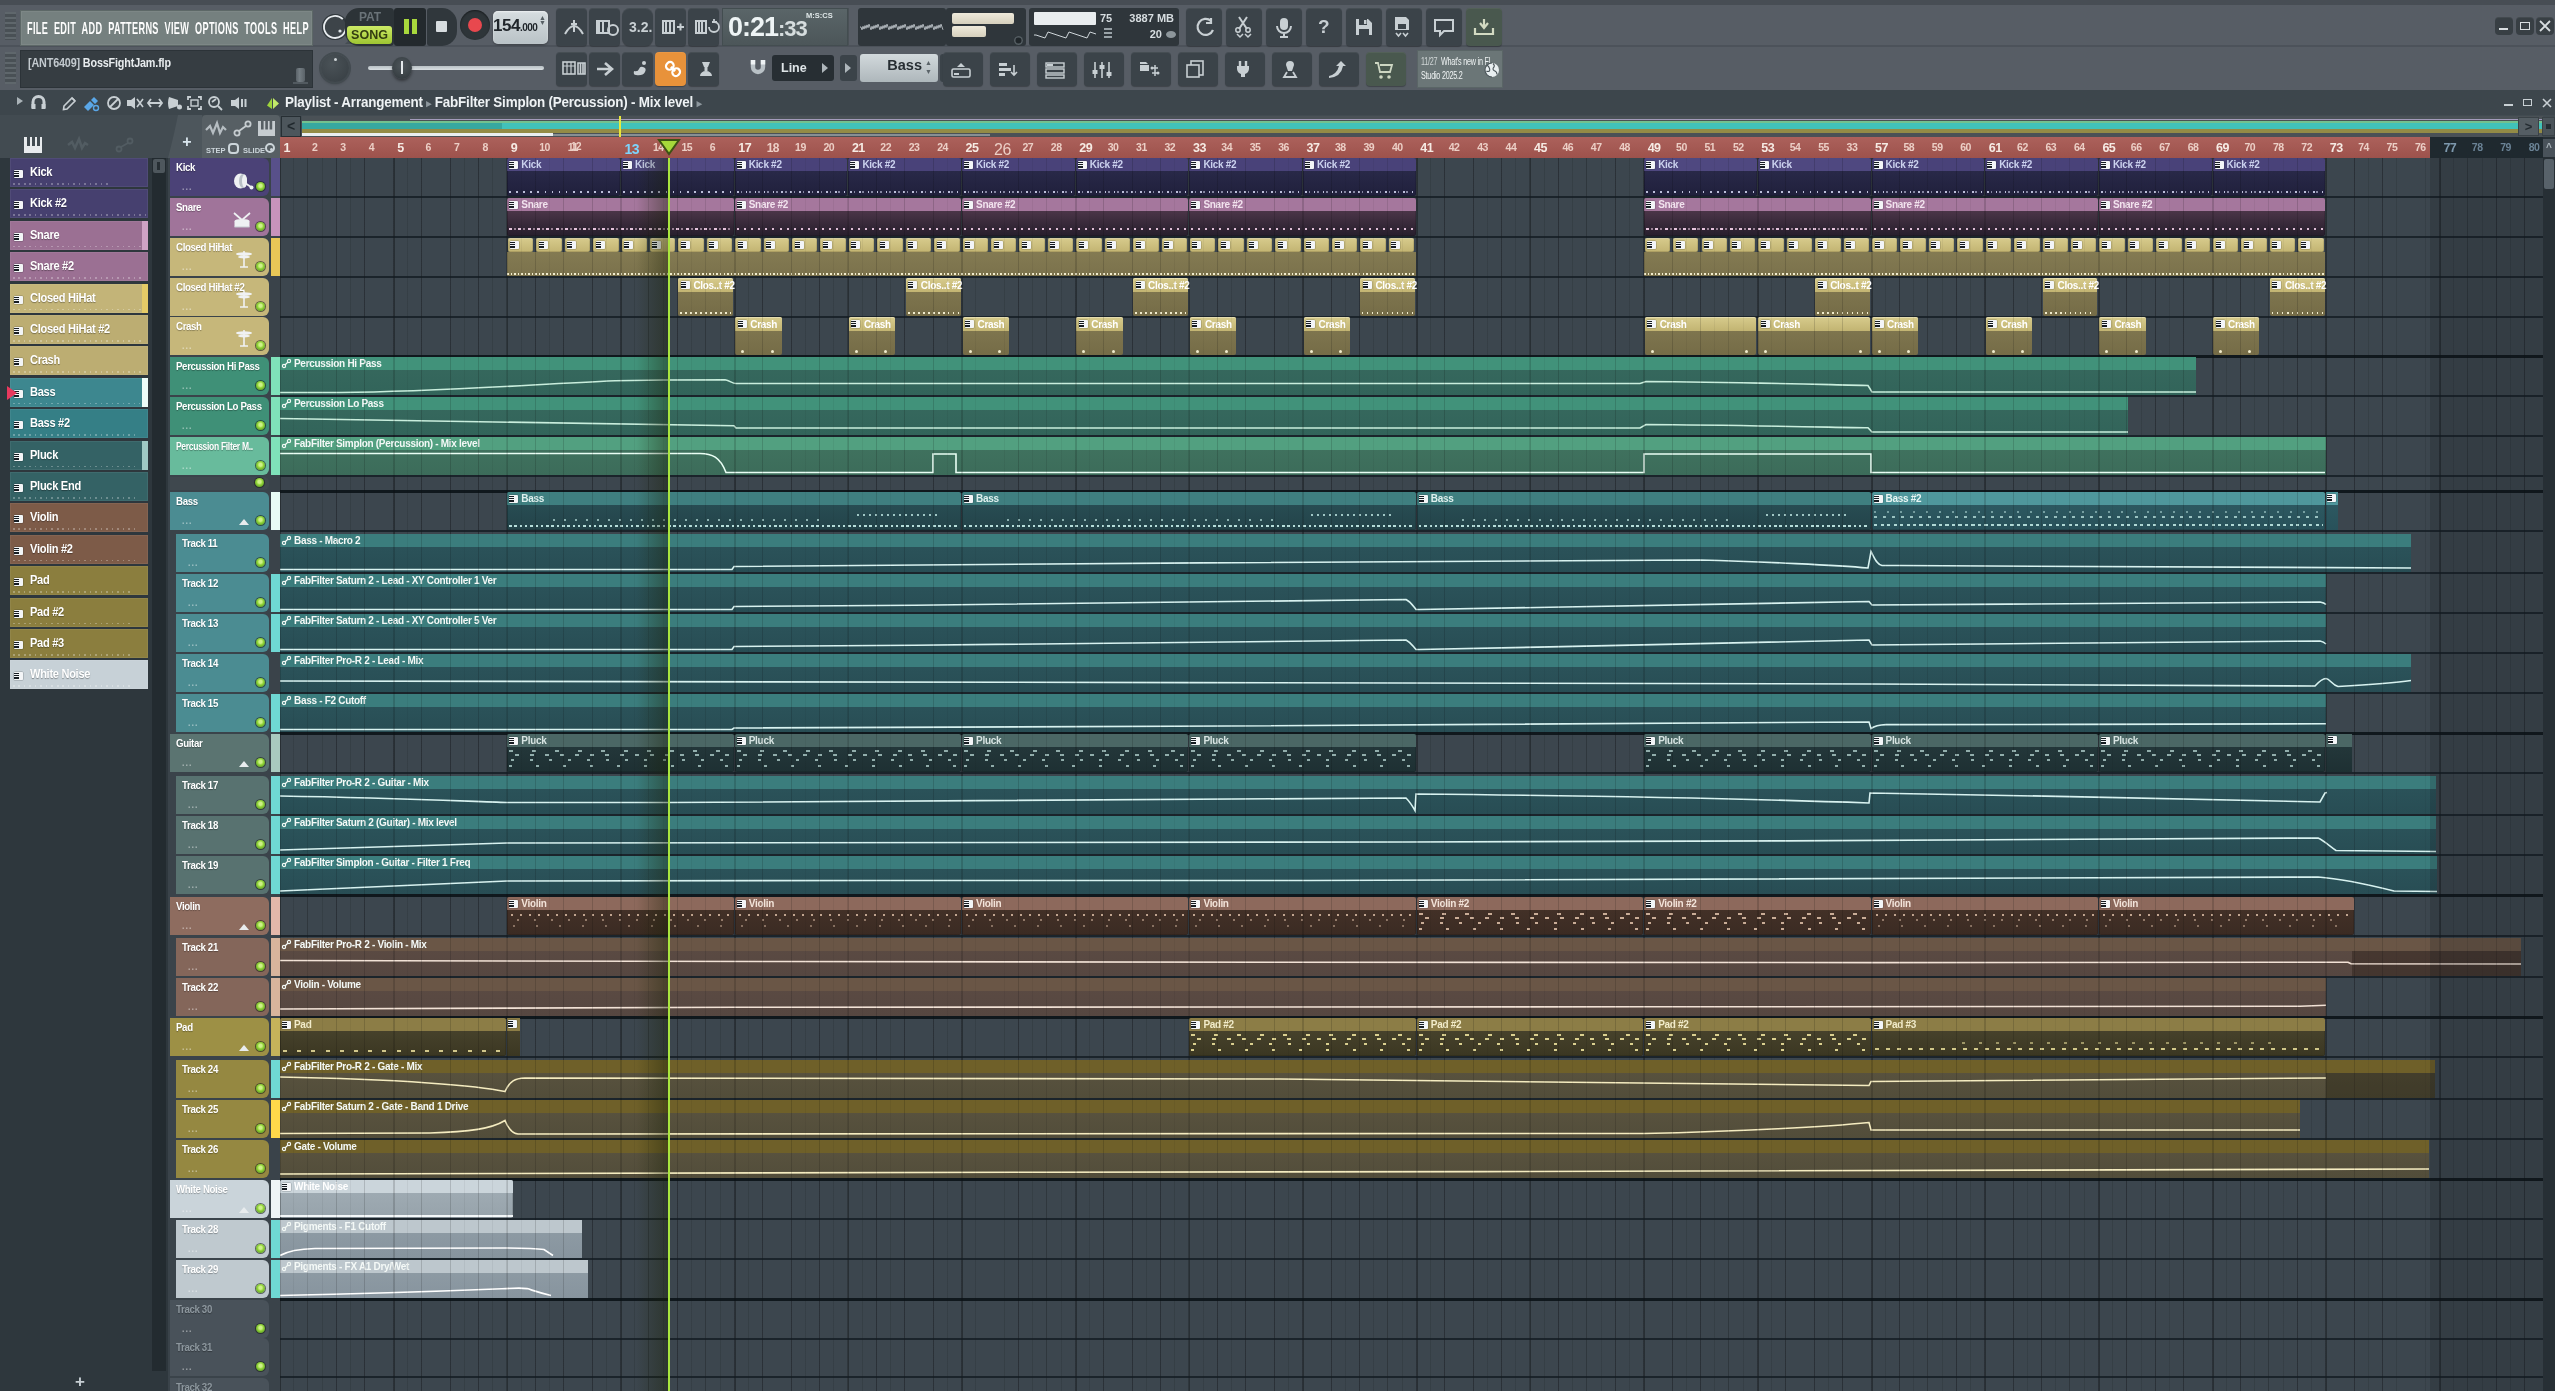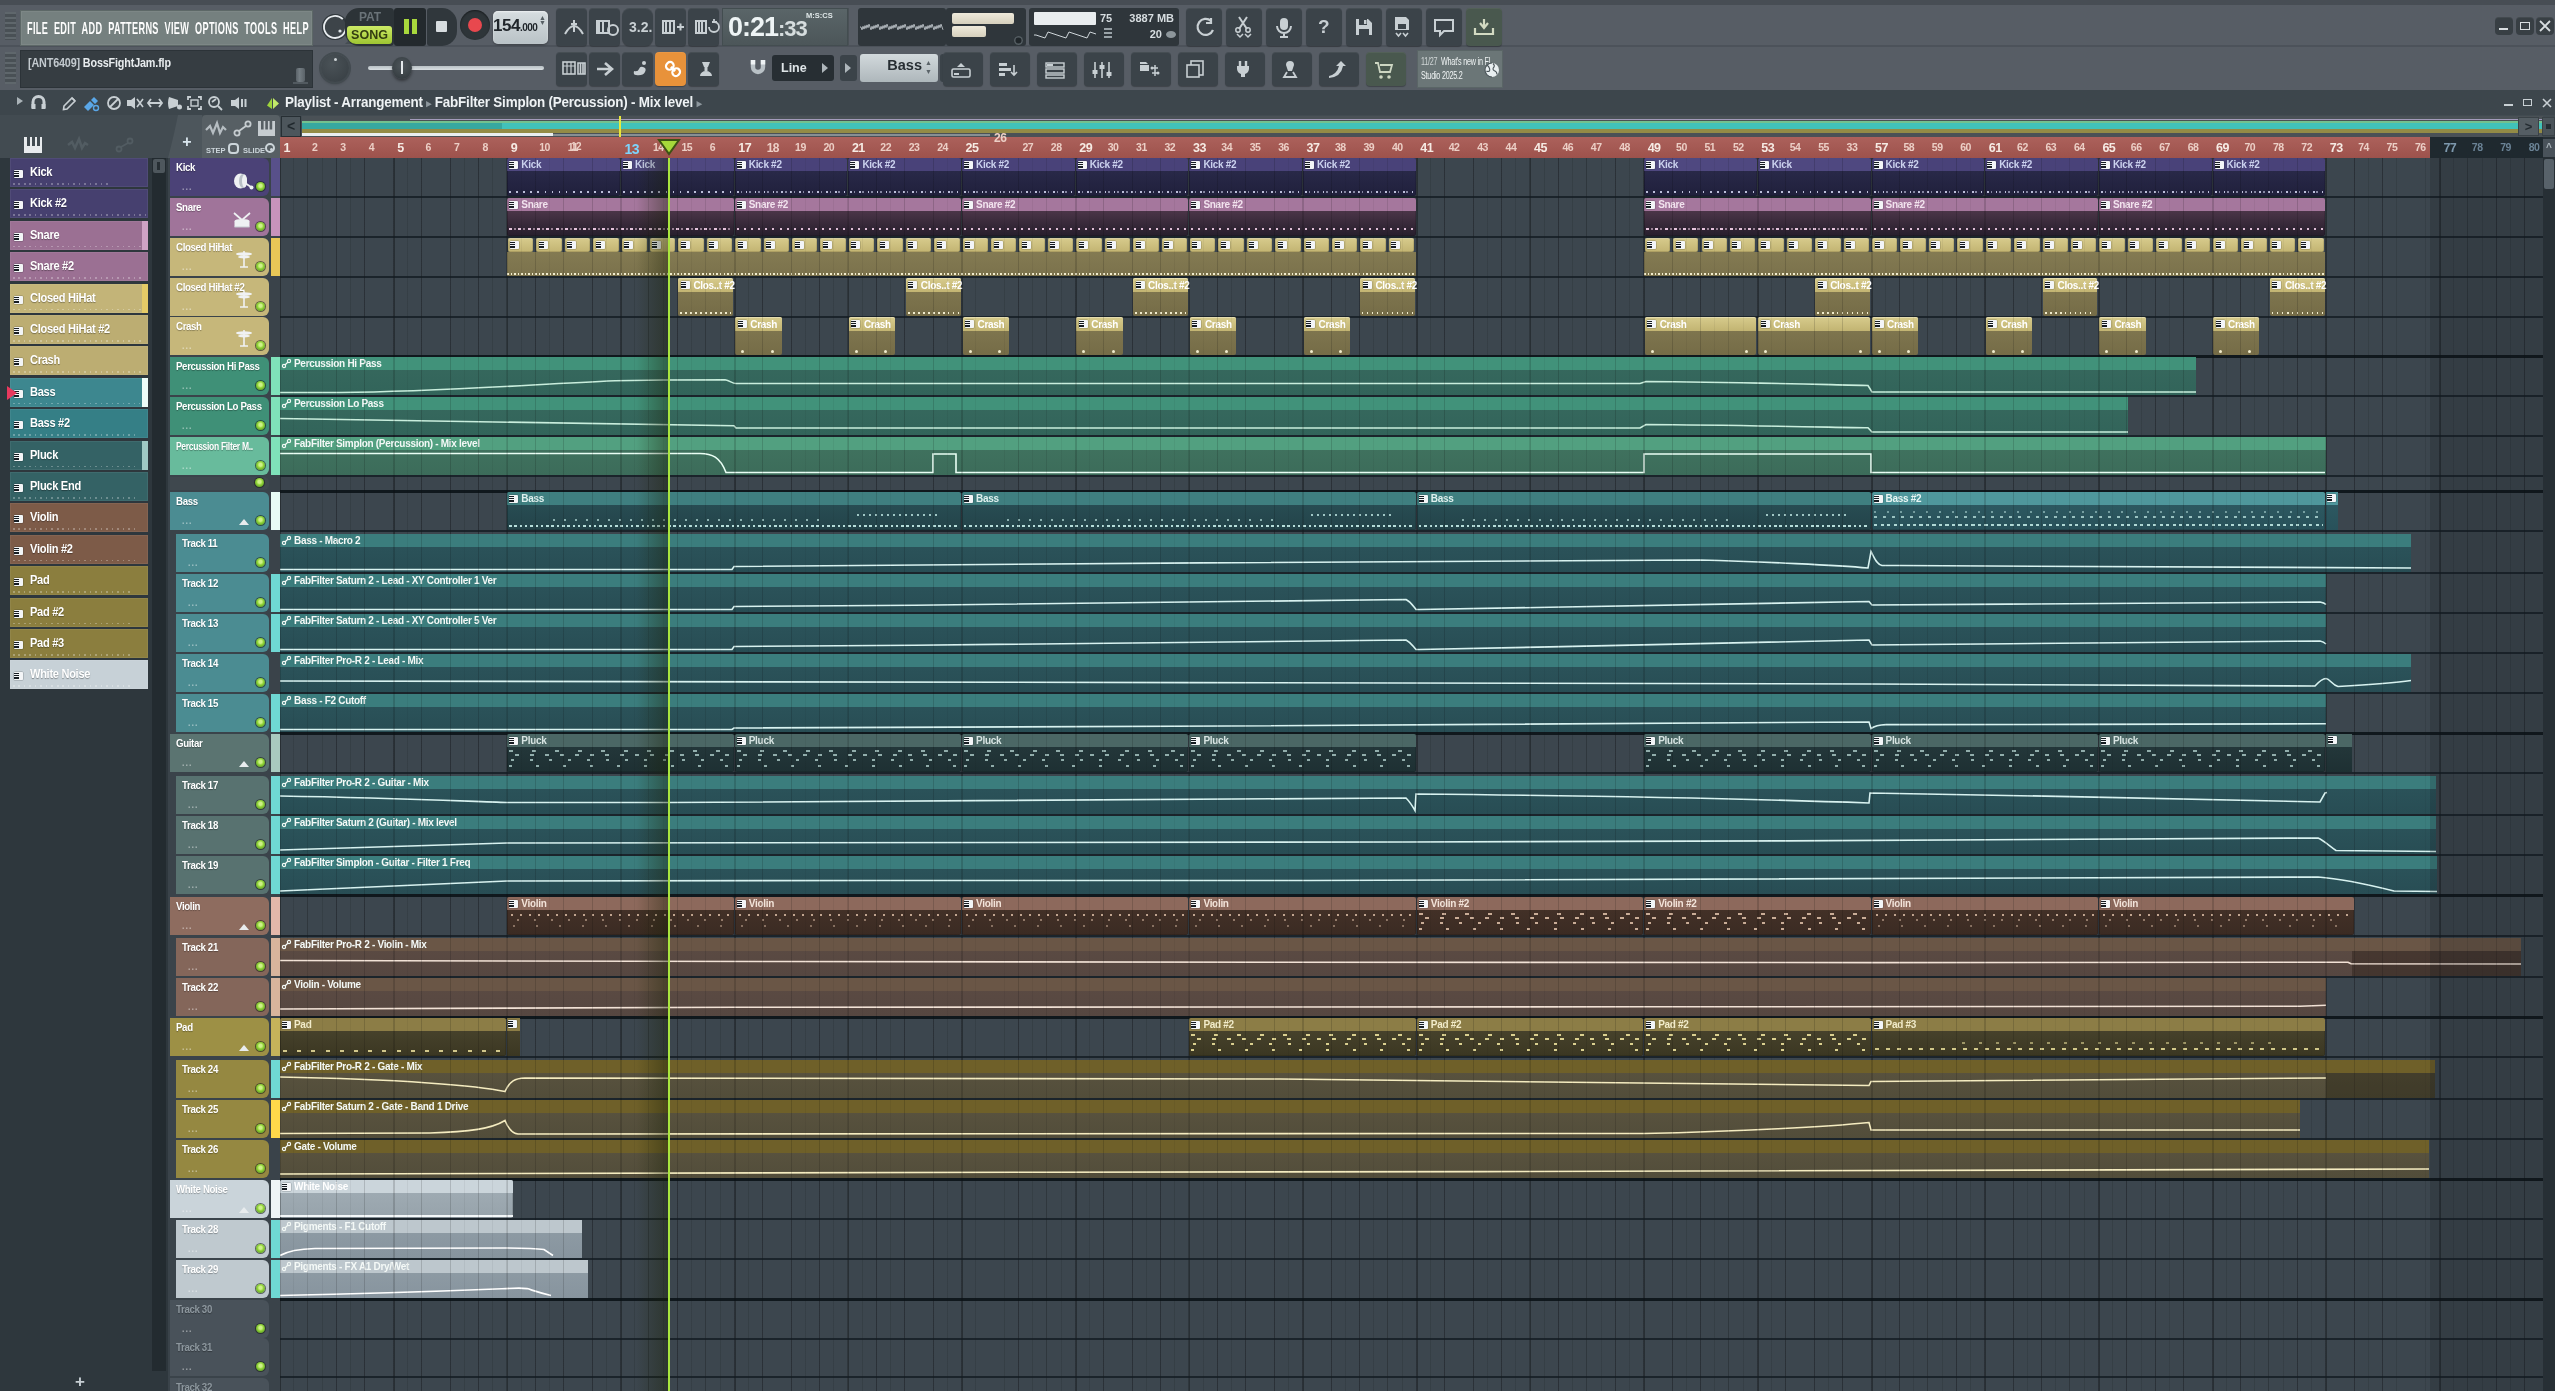--- a/index.html
+++ b/index.html
@@ -416,21 +416,21 @@
 <div style="left:709.8px;top:141px;width:24px;height:14px;color:#eccfc6;font-size:10.5px;font-weight:bold;letter-spacing:-0.5px">6</div>
 <div style="left:738.22px;top:141px;width:24px;height:14px;color:#f6ebe4;font-size:12.5px;font-weight:bold;letter-spacing:-0.5px">17</div>
 <div style="left:766.6400000000001px;top:141px;width:24px;height:14px;color:#eccfc6;font-size:12px;font-weight:bold;letter-spacing:-0.5px">18</div>
 <div style="left:795.0600000000001px;top:141px;width:24px;height:14px;color:#eccfc6;font-size:10.5px;font-weight:bold;letter-spacing:-0.5px">19</div>
 <div style="left:823.48px;top:141px;width:24px;height:14px;color:#eccfc6;font-size:10.5px;font-weight:bold;letter-spacing:-0.5px">20</div>
 <div style="left:851.9000000000001px;top:141px;width:24px;height:14px;color:#f6ebe4;font-size:12.5px;font-weight:bold;letter-spacing:-0.5px">21</div>
 <div style="left:880.32px;top:141px;width:24px;height:14px;color:#eccfc6;font-size:10.5px;font-weight:bold;letter-spacing:-0.5px">22</div>
 <div style="left:908.74px;top:141px;width:24px;height:14px;color:#eccfc6;font-size:10.5px;font-weight:bold;letter-spacing:-0.5px">23</div>
 <div style="left:937.1600000000001px;top:141px;width:24px;height:14px;color:#eccfc6;font-size:10.5px;font-weight:bold;letter-spacing:-0.5px">24</div>
 <div style="left:965.58px;top:141px;width:24px;height:14px;color:#f6ebe4;font-size:12.5px;font-weight:bold;letter-spacing:-0.5px">25</div>
-<div style="left:994.0px;top:131px;width:24px;height:14px;color:#eccfc6;font-size:12px;font-weight:bold;letter-spacing:-0.5px">26</div>
+<div style="left:994.0px;top:141px;width:24px;height:14px;color:#eccfc6;font-size:16px;font-weight:normal;letter-spacing:-0.5px">26</div>
 <div style="left:1022.4200000000001px;top:141px;width:24px;height:14px;color:#eccfc6;font-size:10.5px;font-weight:bold;letter-spacing:-0.5px">27</div>
 <div style="left:1050.8400000000001px;top:141px;width:24px;height:14px;color:#eccfc6;font-size:10.5px;font-weight:bold;letter-spacing:-0.5px">28</div>
 <div style="left:1079.26px;top:141px;width:24px;height:14px;color:#f6ebe4;font-size:12.5px;font-weight:bold;letter-spacing:-0.5px">29</div>
 <div style="left:1107.68px;top:141px;width:24px;height:14px;color:#eccfc6;font-size:10.5px;font-weight:bold;letter-spacing:-0.5px">30</div>
 <div style="left:1136.1px;top:141px;width:24px;height:14px;color:#eccfc6;font-size:10.5px;font-weight:bold;letter-spacing:-0.5px">31</div>
 <div style="left:1164.52px;top:141px;width:24px;height:14px;color:#eccfc6;font-size:10.5px;font-weight:bold;letter-spacing:-0.5px">32</div>
 <div style="left:1192.94px;top:141px;width:24px;height:14px;color:#f6ebe4;font-size:12.5px;font-weight:bold;letter-spacing:-0.5px">33</div>
 <div style="left:1221.3600000000001px;top:141px;width:24px;height:14px;color:#eccfc6;font-size:10.5px;font-weight:bold;letter-spacing:-0.5px">34</div>
 <div style="left:1249.7800000000002px;top:141px;width:24px;height:14px;color:#eccfc6;font-size:10.5px;font-weight:bold;letter-spacing:-0.5px">35</div>
 <div style="left:1278.2px;top:141px;width:24px;height:14px;color:#eccfc6;font-size:10.5px;font-weight:bold;letter-spacing:-0.5px">36</div>

